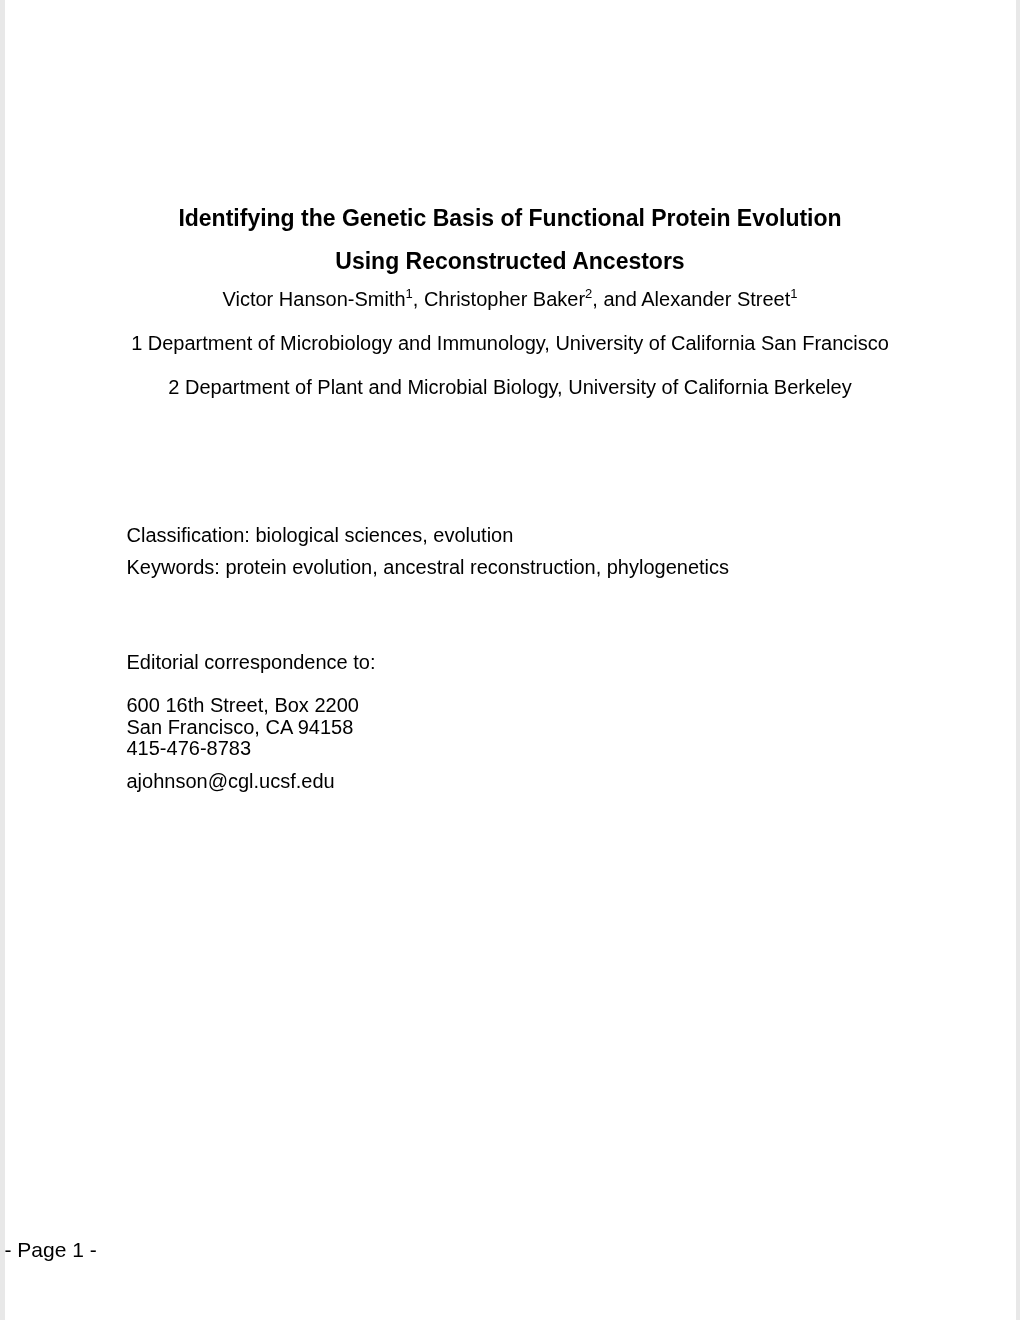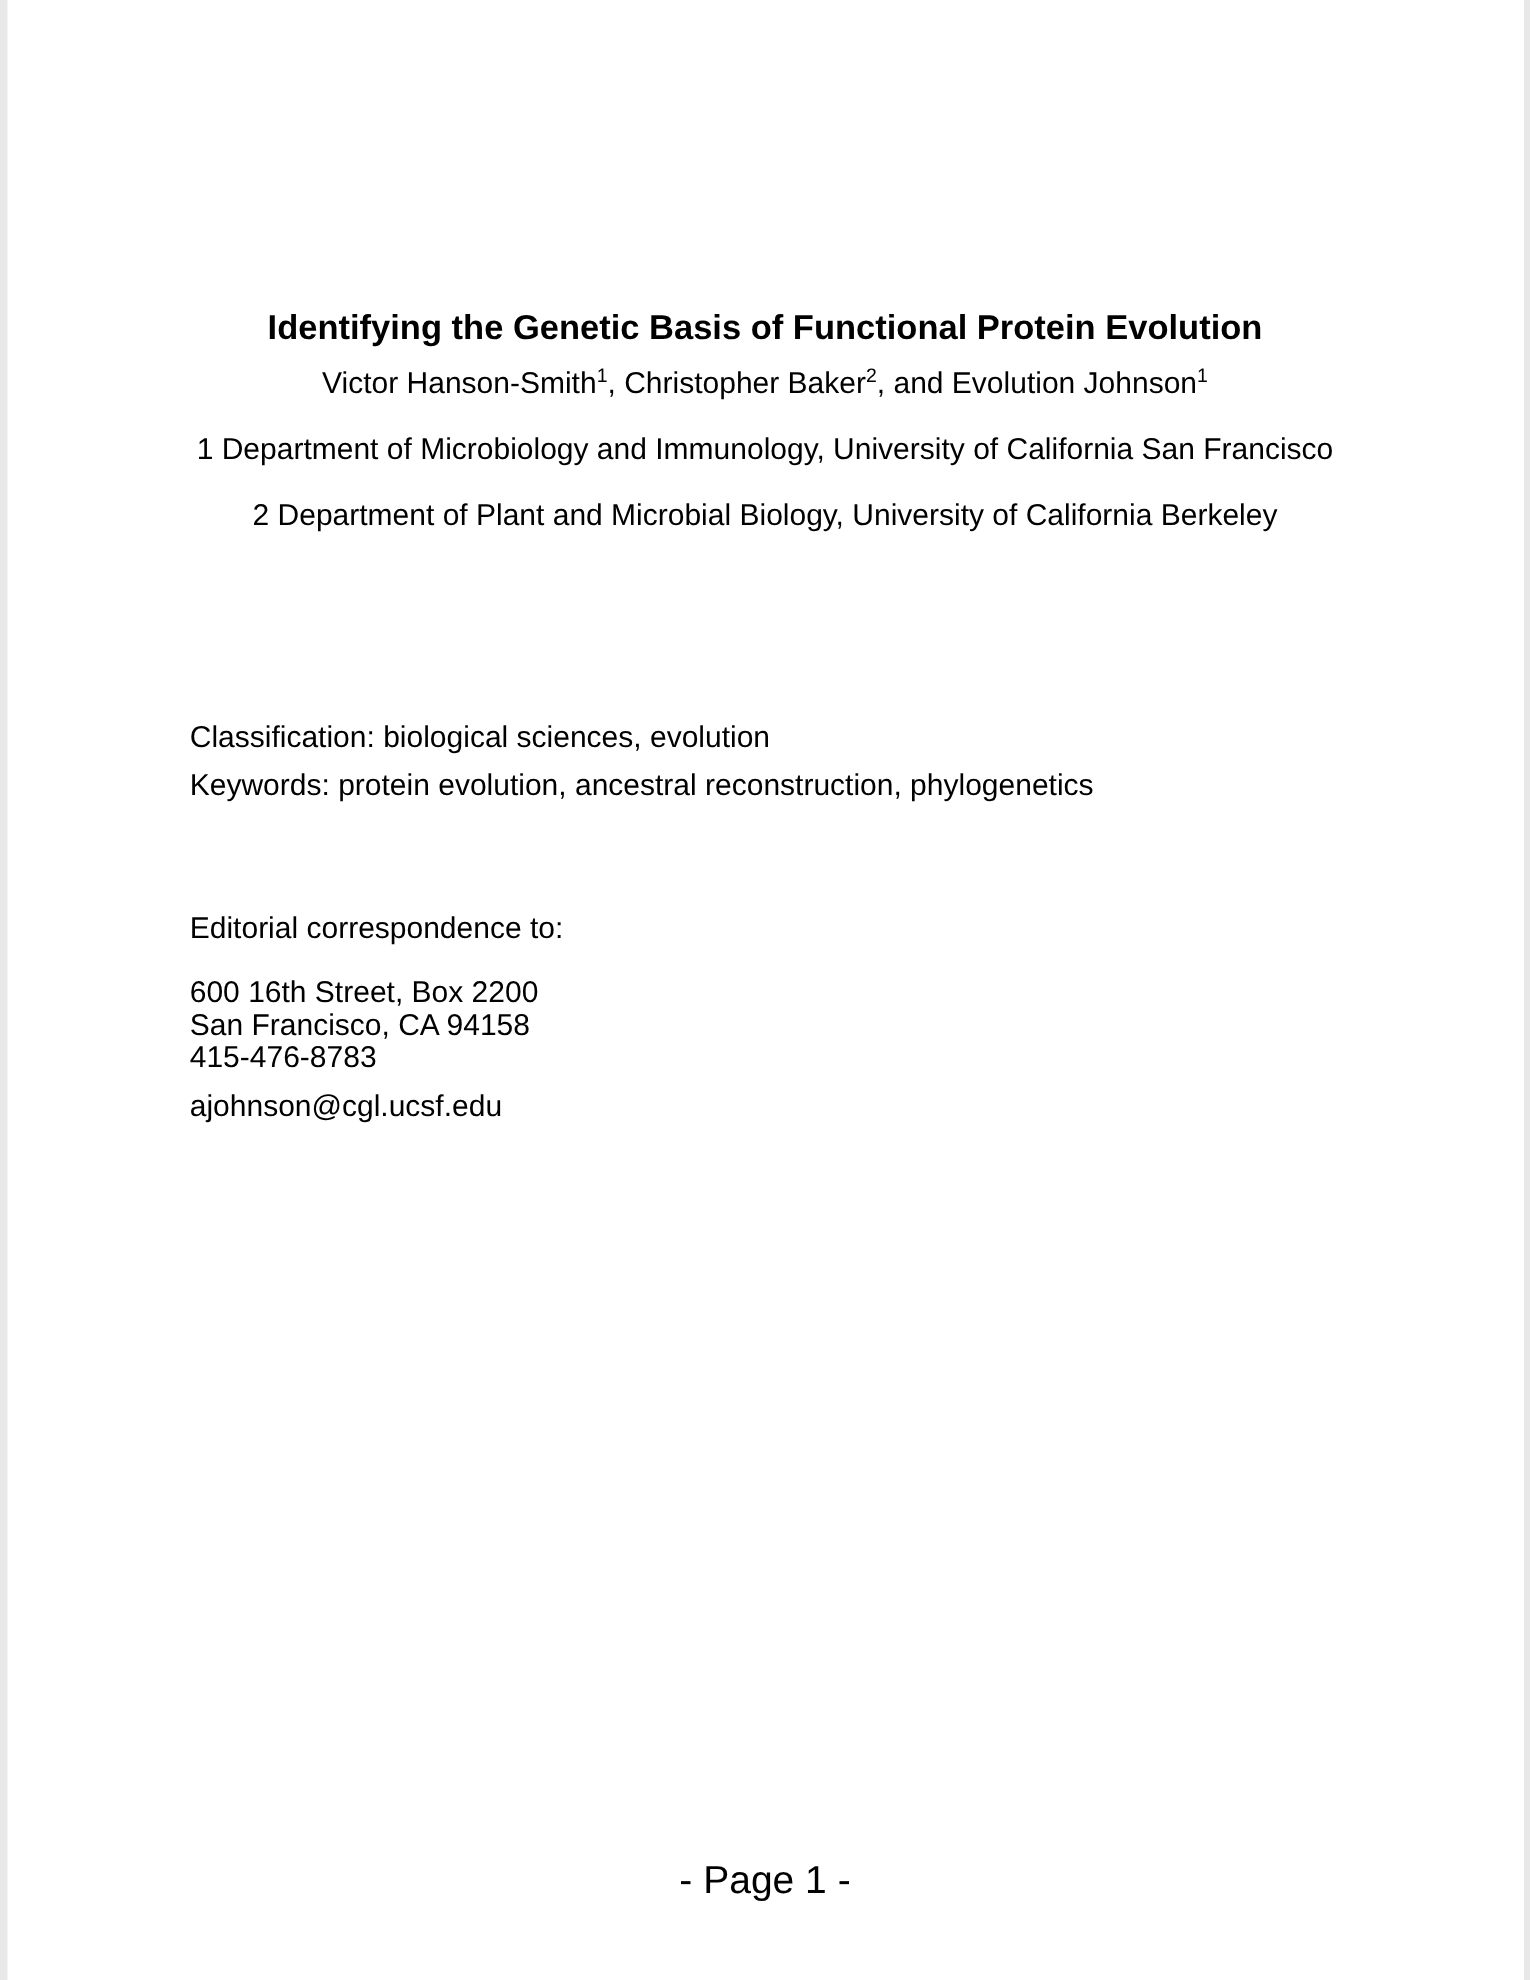--- a/index.html
+++ b/index.html
@@ -59,36 +59,36 @@
   .email-line {
     margin-top: 11px;
     font-size: 20px;
     line-height: 21.5px;
   }
   .page-footer {
     position: absolute;
     left: 0;
     right: 0;
     top: 1238px;
-    text-align: center;
-    font-size: 26px;
+    font-size: 21px;
   }
 </style>
 </head>
 <body>
 
 <div class="page">
   <div class="content">
 
     <div class="title-block">
       <div>Identifying the Genetic Basis of Functional Protein Evolution</div>
+      <div>Using Reconstructed Ancestors</div>
     </div>
 
     <div class="byline-block">
-      <div class="author-line"><span>Victor Hanson-Smith</span><sup>1</sup><span>, Christopher Baker</span><sup>2</sup><span>, and Evolution Johnson</span><sup>1</sup></div>
+      <div class="author-line"><span>Victor Hanson-Smith</span><sup>1</sup><span>, Christopher Baker</span><sup>2</sup><span>, and Alexander Street</span><sup>1</sup></div>
       <div class="affiliation">1 Department of Microbiology and Immunology, University of California San Francisco</div>
       <div class="affiliation">2 Department of Plant and Microbial Biology, University of California Berkeley</div>
     </div>
 
     <div class="meta-block">
       <div>Classification: biological sciences, evolution</div>
       <div>Keywords: protein evolution, ancestral reconstruction, phylogenetics</div>
     </div>
 
     <div class="correspondence-label">Editorial correspondence to:</div>

